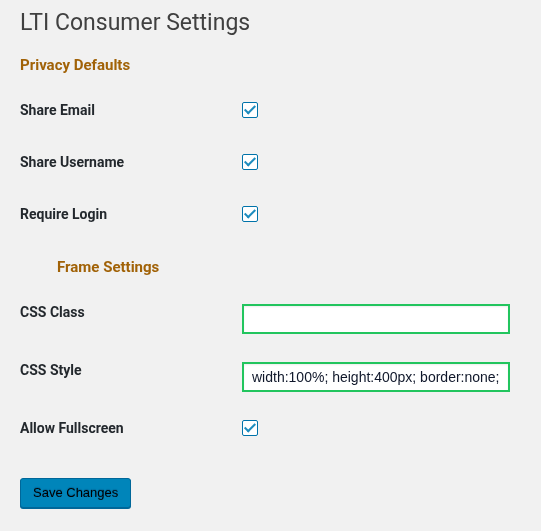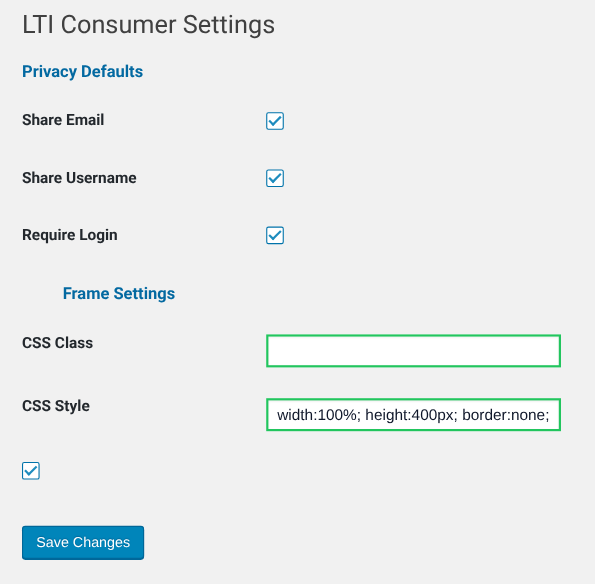--- a/index.html
+++ b/index.html
@@ -18,21 +18,21 @@
     h1.page-title {
       font-size: 23px;
       font-weight: 400;
       color: #404040;
       margin-bottom: 18px;
       line-height: 1.3;
     }
     h3.section-heading {
       font-size: 15px;
       font-weight: 700;
-      color: #0369a1;
+      color: #a16207;
       margin-bottom: 28px;
       margin-top: 6px;
     }
     .form-row {
       display: flex;
       align-items: flex-end;
       margin-bottom: 36px;
     }
     .form-row-text {
       display: flex;
@@ -79,21 +79,21 @@
       border: 2px solid #22c55e;
       background: #fff;
       color: #0f172a;
       box-shadow: inset 0 1px 2px rgba(0,0,0,0.07);
       height: 30px;
       line-height: 1.4;
     }
     .button-primary {
       background: #0085ba;
       border: 1px solid #006799;
-      color: #ffffff;
+      color: #000000;
       font-size: 13px;
       padding: 0 12px;
       height: 30px;
       line-height: 28px;
       border-radius: 3px;
       cursor: pointer;
       box-shadow: 0 1px 0 #006799;
       text-shadow: 0 -1px 1px #006799;
       margin-top: 6px;
     }
@@ -138,20 +138,21 @@
   <label class="form-label">CSS Class</label>
   <input type="text" value="" style="">
 </div>
 
 <div class="form-row-text">
   <label class="form-label">CSS Style</label>
   <input type="text" value="width:100%; height:400px; border:none;" style="">
 </div>
 
 <div class="form-row">
+  <label class="form-label">Allow Fullscreen</label>
   <div class="checkbox-cell">
     <input type="checkbox" checked="" style="">
   </div>
 </div>
 
 <button class="button-primary">Save Changes</button>
 
 
 
 

